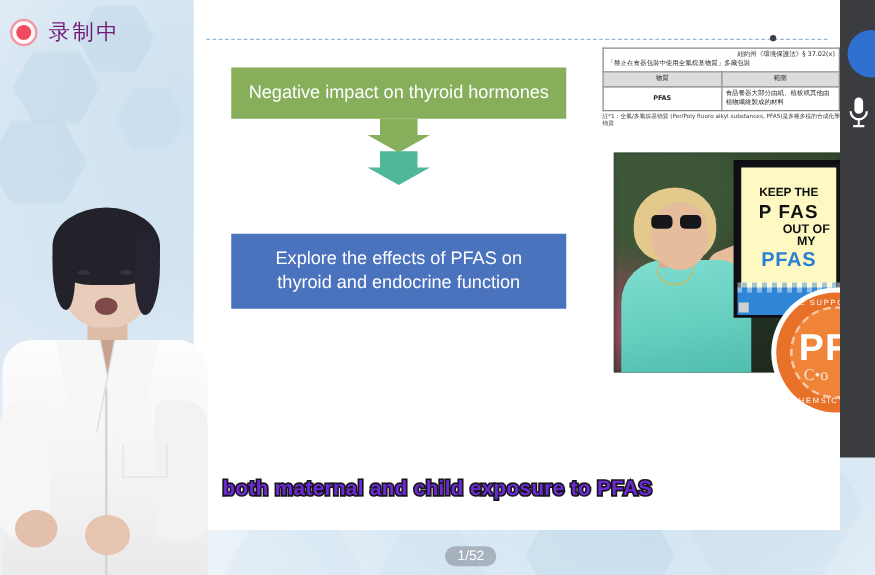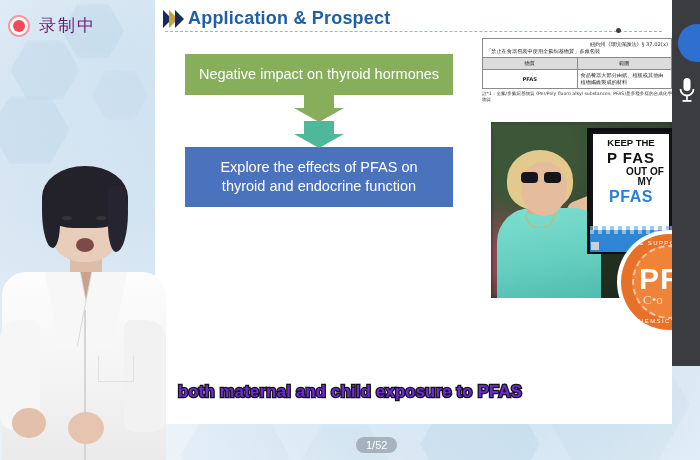--- a/index.html
+++ b/index.html
@@ -122,21 +122,21 @@
 
   
   .flow { position:absolute; left:30px; top:54px; width:268px; }
   .fbox {
     width:268px; color:#ffffff; text-align:center;
     font-size:14.5px; line-height:19px; padding:11px 12px;
     font-family:"Liberation Sans", sans-serif;
   }
   .fbox.green { background:#86ae5b;padding-left:12px; }
   .fbox.teal  { background:#4fb79a; }
-  .fbox.blue  { background:#4a72bd; }
+  .fbox.blue  { background:#4a72bd;margin-top:40px; }
   .arrow-wrap { position:relative; height:26px; }
   .arrow-stem {
     position:absolute; left:50%; transform:translateX(-50%);
     top:0; width:30px; height:14px;
   }
   .arrow-head {
     position:absolute; left:50%; transform:translateX(-50%);
     top:13px; width:0; height:0;
     border-left:25px solid transparent; border-right:25px solid transparent;
   }
@@ -183,21 +183,21 @@
   .ph-arm {
     position:absolute; left:74px; top:72px; width:60px; height:24px;
     background:#e6bd9c; border-radius:12px; transform:rotate(-22deg);
   }
   .ph-neck { position:absolute; left:36px; top:82px; width:28px; height:10px; background:#d9ab8b; }
   .ph-chain { position:absolute; left:34px; top:92px; width:30px; height:14px; border:1.6px solid #d9b44e; border-top:none; border-radius:0 0 16px 16px; }
   .ph-signframe {
     position:absolute; left:96px; top:6px; width:88px; height:126px;
     background:#111218; border:3px solid #0d0e12; padding:3px;
   }
-  .ph-sign { width:100%; height:100%; background:#ffffff; padding:4px 3px 0; }
+  .ph-sign { width:100%; height:100%; background:#fef9c3; padding:16px 3px 0; }
   .ph-sign .l {
     text-align:center; font-weight:bold; color:#101010;
     font-family:"Liberation Sans", sans-serif; line-height:1;
   }
   .ph-sign .l1 { font-size:9.5px; margin-bottom:2px; }
   .ph-sign .l2 { font-size:15px; letter-spacing:1px; margin-bottom:2px; }
   .ph-sign .l3 { font-size:10px; margin-bottom:2px;margin-left:28px; }
   .ph-sign .l4 { font-size:16px; color:#2a7fd4; letter-spacing:.5px; }
   .ph-wave { position:absolute; left:99px; top:108px; width:82px; height:22px; background:#2f86d6; }
   .ph-wave:after { content:""; position:absolute; left:0; top:-4px; width:100%; height:8px;
@@ -295,28 +295,20 @@
   <div class="p-hair3 soft"></div>
   <div class="p-eye l soft"></div>
   <div class="p-eye r soft"></div>
   <div class="p-mouth soft"></div>
   <div class="p-handL soft"></div>
   <div class="p-handR soft"></div>
 </div>
 
 <div id="slide">
 
-  <div class="title-row">
-    <span class="chevs">
-      <i class="chev"></i>
-        <i class="chev gold"></i>
-        <i class="chev"></i>
-    </span>
-    <span class="slide-title">Application &amp; Prospect</span>
-  </div>
   <div class="title-rule"></div>
   <div class="title-dot"></div>
 
   <div class="flow">
     <div class="fbox green">Negative impact on thyroid hormones</div>
     <div class="arrow-wrap ar1">
       <div class="arrow-stem"></div>
         <div class="arrow-head"></div>
     </div>
     <div class="arrow-wrap ar2">

